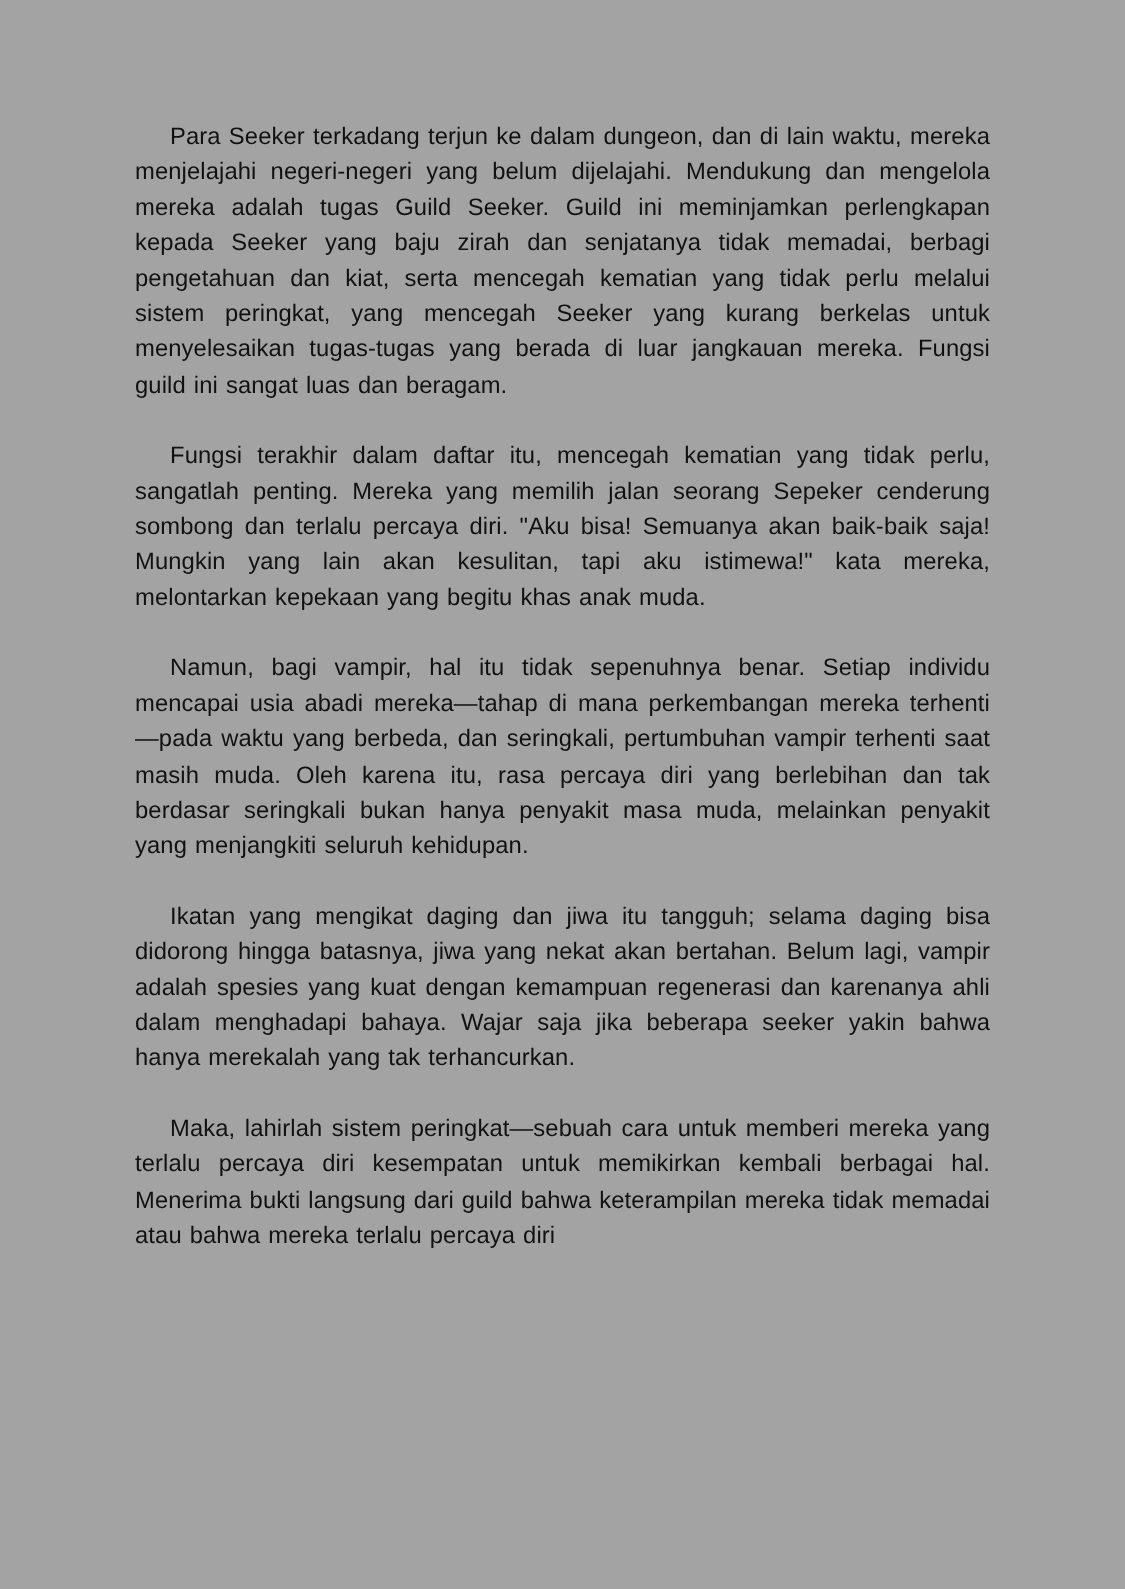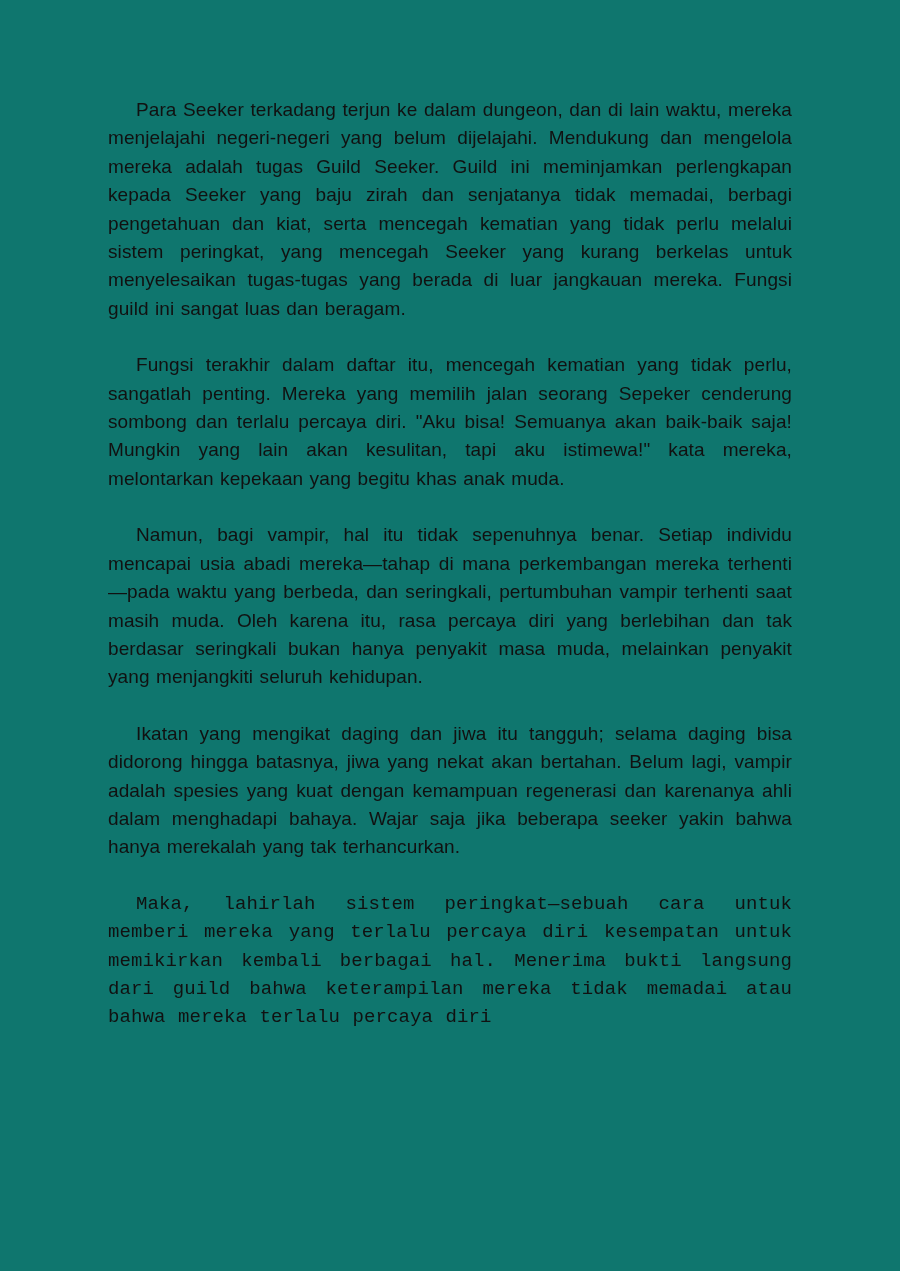--- a/index.html
+++ b/index.html
@@ -4,21 +4,21 @@
 <style>
   html, body {
     margin: 0;
     padding: 0;
     background: #ffffff;
   }
   .page {
     position: relative;
     width: 900px;
     height: 1271px;
-    background: #0f766e;
+    background: #a3a3a3;
     overflow: hidden;
     font-family: "Liberation Sans", "DejaVu Sans", sans-serif;
   }
   .content {
     position: absolute;
     left: 108px;
     top: 96px;
     width: 684px;
     color: #111111;
     font-size: 19px;
@@ -26,21 +26,20 @@
   }
   .para {
     margin: 0 0 28px 0;
     text-align: justify;
     text-indent: 28px;
     letter-spacing: 0.1px;
     word-spacing: 1px;
   }
   .para:last-child {
     margin-bottom: 0;
-    font-family: Liberation Mono, monospace;
   }
 </style>
 </head>
 <body>
 
 <div class="page">
   <main class="content">
     <p class="para">Para Seeker terkadang terjun ke dalam dungeon, dan di lain waktu, mereka menjelajahi negeri-negeri yang belum dijelajahi. Mendukung dan mengelola mereka adalah tugas Guild Seeker. Guild ini meminjamkan perlengkapan kepada Seeker yang baju zirah dan senjatanya tidak memadai, berbagi pengetahuan dan kiat, serta mencegah kematian yang tidak perlu melalui sistem peringkat, yang mencegah Seeker yang kurang berkelas untuk menyelesaikan tugas-tugas yang berada di luar jangkauan mereka. Fungsi guild ini sangat luas dan beragam.</p>
     <p class="para">Fungsi terakhir dalam daftar itu, mencegah kematian yang tidak perlu, sangatlah penting. Mereka yang memilih jalan seorang Sepeker cenderung sombong dan terlalu percaya diri. "Aku bisa! Semuanya akan baik-baik saja! Mungkin yang lain akan kesulitan, tapi aku istimewa!" kata mereka, melontarkan kepekaan yang begitu khas anak muda.</p>
     <p class="para">Namun, bagi vampir, hal itu tidak sepenuhnya benar. Setiap individu mencapai usia abadi mereka—tahap di mana perkembangan mereka terhenti—pada waktu yang berbeda, dan seringkali, pertumbuhan vampir terhenti saat masih muda. Oleh karena itu, rasa percaya diri yang berlebihan dan tak berdasar seringkali bukan hanya penyakit masa muda, melainkan penyakit yang menjangkiti seluruh kehidupan.</p>

